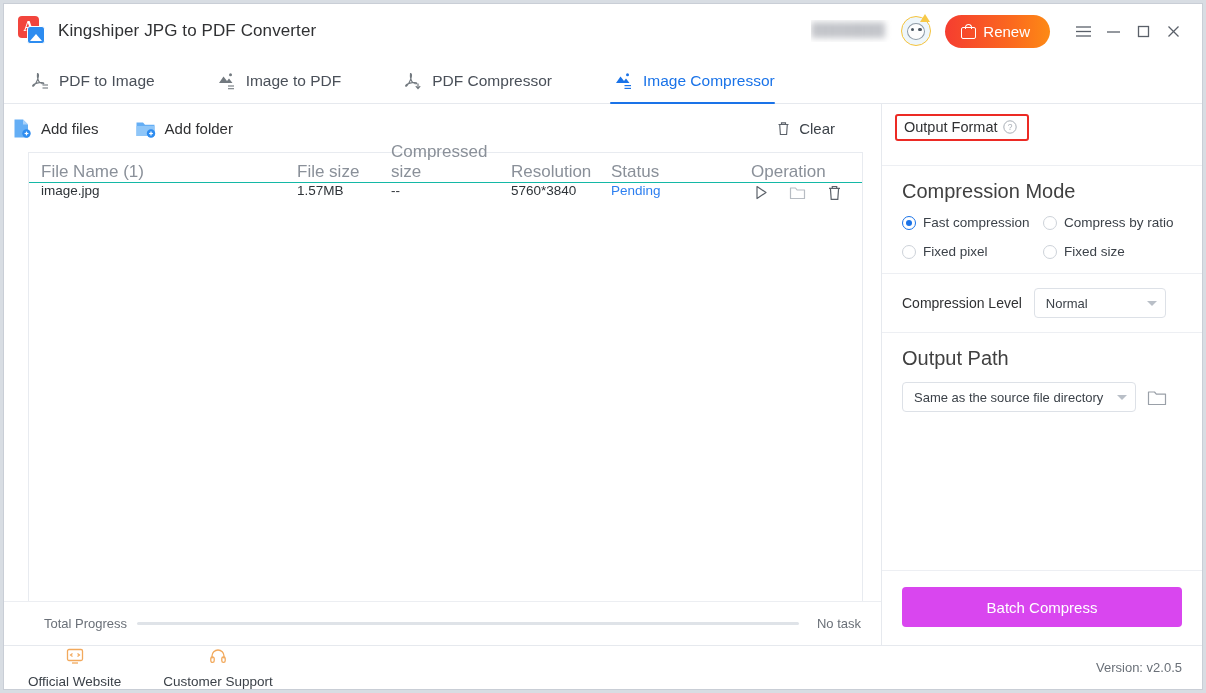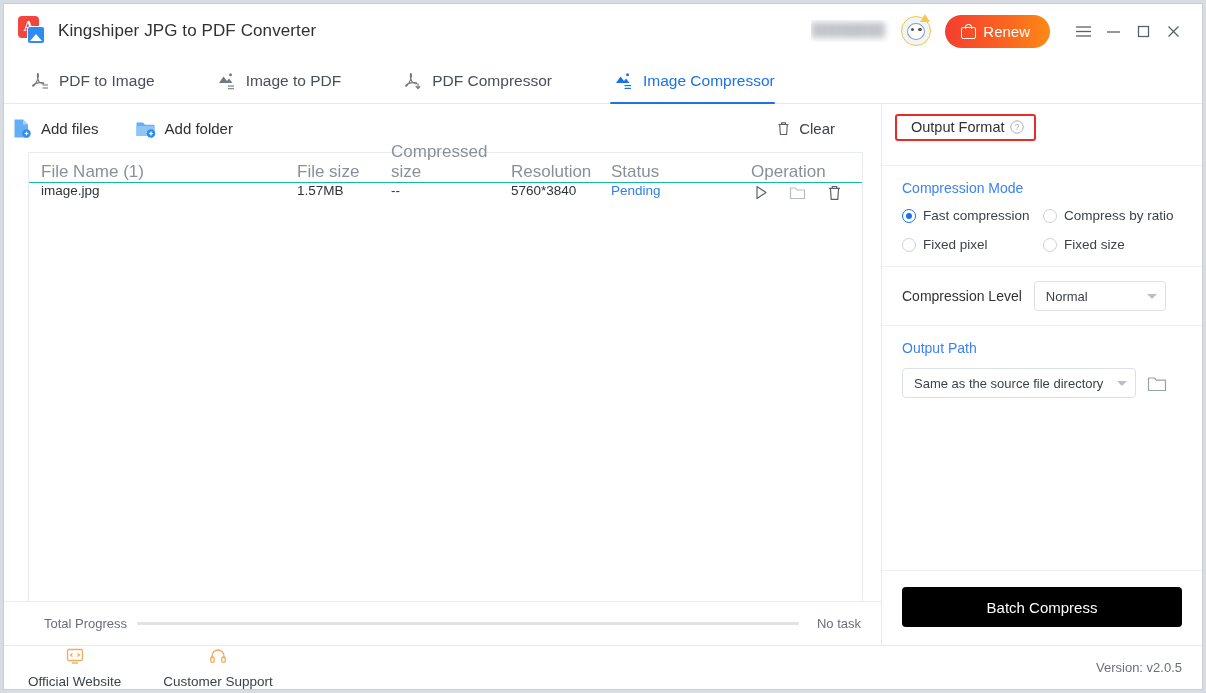--- a/index.html
+++ b/index.html
@@ -200,26 +200,26 @@
     background: #dfe3e8;
   }
   .pg-status { font-size: 13px; color: #6a7078; margin-left: 18px; white-space: nowrap; }
 
   
   .right {
     width: 320px; flex: 0 0 320px;
     display: flex; flex-direction: column; background: #fff;
   }
   .sect { padding: 14px 18px 14px 20px; border-bottom: 1px solid #edeff3; }
-  .sect-title { font-size: 14px; color: #3b82f6; margin-bottom: 12px; display: flex; align-items: center; gap: 6px; }
+  .sect-title { font-size: 20px; color: #404040; margin-bottom: 12px; display: flex; align-items: center; gap: 6px; }
   .help-ic { width: 14px; height: 14px; display:inline-block; }
   .hl-box {
     display: inline-flex; align-items: center; gap: 6px;
     border: 2px solid #ec2a24; border-radius: 3px;
-    padding: 3px 10px 4px 14px; margin: -4px 0 10px -7px;
+    padding: 3px 10px 4px 7px; margin: -4px 0 10px -7px;
     font-size: 14.5px; color: #303133; text-align: right;
   }
   .radio {
     display: flex; align-items: center; gap: 7px;
     font-size: 13.5px; color: #3c4249; cursor: pointer;
   }
   .radio .dot {
     width: 14px; height: 14px; border-radius: 50%;
     border: 1.3px solid #cdd2d9; background: #fff;
     flex: 0 0 14px; position: relative;
@@ -251,21 +251,21 @@
     border-top: 5px solid #b9bfc7;
   }
   .sel-level { width: 132px; }
   .path-row { display: flex; align-items: center; gap: 10px; }
   .sel-path { width: 234px; }
   .folder-btn { width: 22px; height: 19px; cursor: pointer; }
   .spacer { flex: 1 1 auto; }
   .btn-area { padding: 16px 20px 18px 20px; }
   .batch-btn {
     width: 100%; height: 40px; border: none; border-radius: 4px;
-    background: #000000; color: #fff; font-size: 15px;
+    background: #d946ef; color: #fff; font-size: 15px;
     font-family: inherit; cursor: pointer;
   }
 
   
   .footer {
     height: 44px; flex: 0 0 44px;
     display: flex; align-items: center;
     padding: 0 20px 0 24px;
     border-top: 1px solid #e6e9ee; background: #fff;
   }

